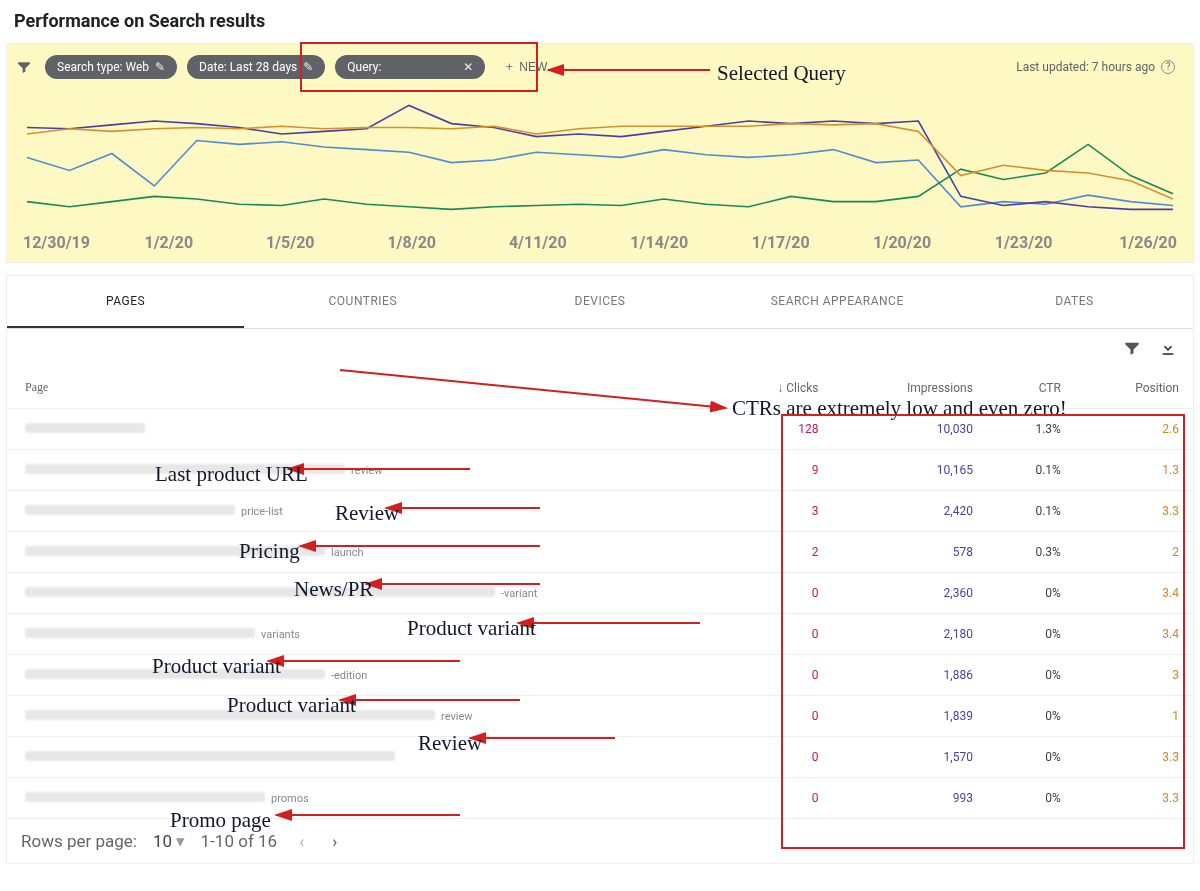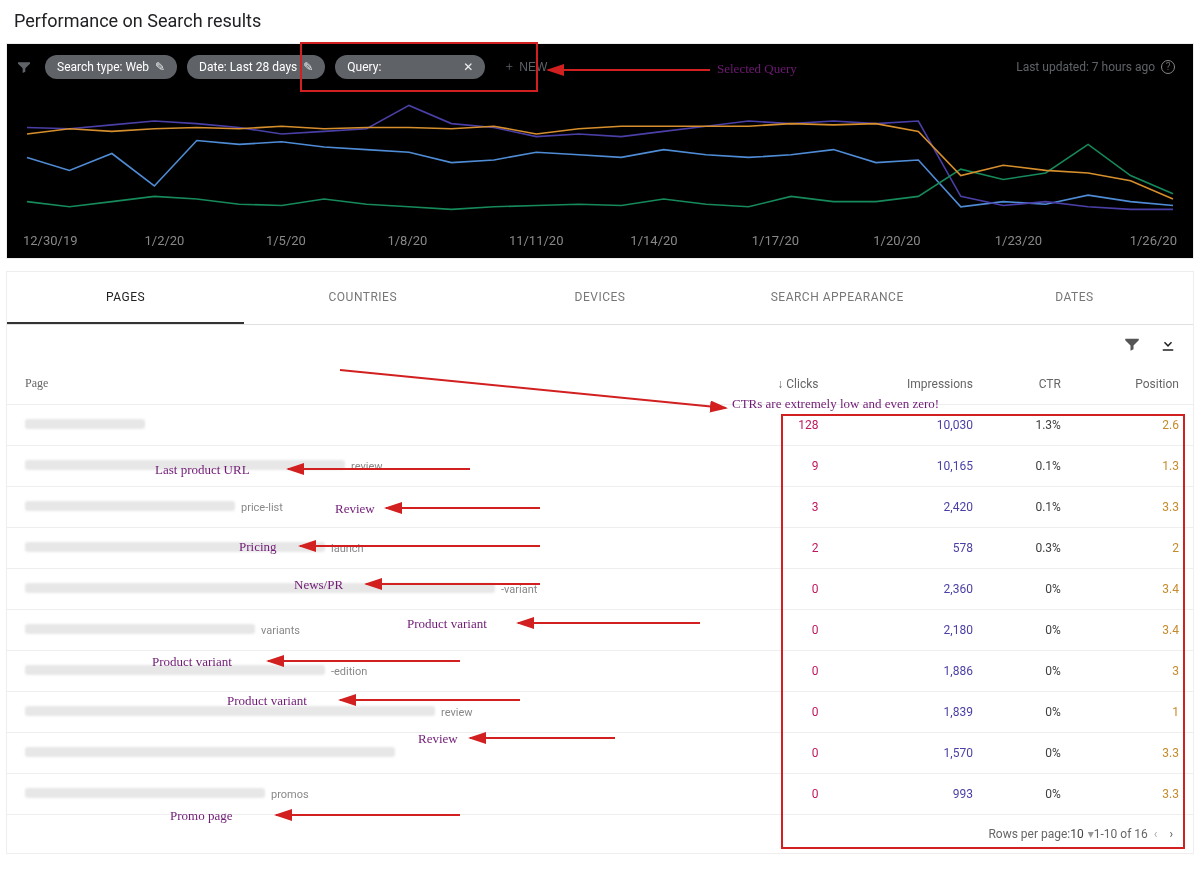--- a/index.html
+++ b/index.html
@@ -1,36 +1,36 @@
 <!DOCTYPE html>
 <html><head>
 <meta charset="utf-8">
 <style>
   * { box-sizing: border-box; }
   html, body { margin:0; padding:0; font-family: Roboto, Arial, sans-serif; background:#fff; color:#3c4043; }
   .page { width:1200px; min-height:891px; position:relative; }
 
   
-  .title { font-size:18px; font-weight:400; color:#202124; padding:10px 14px 12px; }
-
-  
-  .filter-panel { background:#000000; border:1px solid #eee; margin:0 6px; }
+  .title { font-size:18px; font-weight:700; color:#202124; padding:10px 14px 12px; }
+
+  
+  .filter-panel { background:#fef9c3; border:1px solid #eee; margin:0 6px; }
   .filter-bar { display:flex; align-items:center; gap:10px; padding:10px 10px 10px 6px; }
   .filter-icon { width:22px; display:flex; justify-content:center; color:#5f6368; }
   .chip { display:flex; align-items:center; background:#5f6368; color:#fff; border-radius:16px; padding:5px 12px; font-size:12px; gap:6px; }
   .chip .pencil, .chip .close { font-size:12px; opacity:.9; }
   .chip-query { width:150px; justify-content:space-between; }
   .chip-new { background:transparent; color:#5f6368; border:none; font-weight:500; font-size:12px; display:flex; align-items:center; gap:4px; padding:4px 8px; cursor:pointer; }
   .spacer { flex:1; }
   .last-updated { color:#5f6368; font-size:12px; display:flex; align-items:center; gap:6px; padding-right:8px;}
   .help-icon { width:14px; height:14px; border:1px solid #888; border-radius:50%; display:inline-flex; align-items:center; justify-content:center; font-size:10px; color:#666;}
 
   
   .chart-wrap { padding:6px 10px 0 10px; }
-  .chart-axis { display:flex; font-size:13px; color:#888; padding:4px 6px 10px; }
+  .chart-axis { display:flex; font-size:16px; color:#888; padding:4px 6px 10px;font-weight:bold; }
   .chart-axis span { flex:1; }
   .chart-axis span:last-child { text-align:right; flex:0.5; }
 
   
   .tabs-card { margin:12px 6px 0; border:1px solid #eee; }
   .tabs { display:flex; border-bottom:1px solid #e0e0e0; }
   .tab { flex:1; text-align:center; padding:18px 0; font-size:12px; letter-spacing:.5px; color:#777; cursor:pointer; }
   .tab.active { color:#222; border-bottom:2px solid #333; }
 
   
@@ -45,24 +45,24 @@
   .tbl td { text-align:right; }
   .tbl td:first-child { text-align:left; padding-left:18px; }
   .sort-arrow { margin-right:3px; }
   .clicks-col   { color:#be185d; }
   .impr-col     { color:#4a3fa6; }
   .ctr-col      { color:#404040; }
   .pos-col      { color:#c78a2a; }
   .url-blur { display:inline-block; height:10px; background:#e7e7e7; border-radius:3px; filter:blur(1px); }
   .url-suffix { font-size:11px; color:#888; margin-left:6px; }
 
-  .paginator { display:flex; justify-content:flex-end; align-items:center; padding:12px 14px; font-size:12px; color:#666; }
+  .paginator { display:flex; align-items:center; gap:16px; padding:12px 14px; font-size:17px; color:#666; }
   .paginator .sel { display:flex; align-items:center; gap:4px; color:#444;}
   .paginator .nav { color:#aaa; padding:0 6px; cursor:pointer; }
-  .anno-text { position:absolute; color:#701a75; font-family: Georgia, "Times New Roman", serif; font-size:13px; white-space:nowrap; pointer-events:none; }
+  .anno-text { position:absolute; color:#0f172a; font-family: Georgia, "Times New Roman", serif; font-size:21px; white-space:nowrap; pointer-events:none; }
   .red-box { position:absolute; border:2px solid #d21f1f; pointer-events:none; }
   .arrow-line { stroke:#d21f1f; stroke-width:2; fill:none; marker-end:url(#ah); }
 
   svg.overlay { position:absolute; top:0; left:0; width:1200px; height:891px; pointer-events:none; }
 </style>
 </head>
 <body>
 <div class="page">
 
 <div class="title">Performance on Search results</div>
@@ -102,21 +102,21 @@
           <polyline points="10,62.39999999999999 52.44444444444444,75.4 94.88888888888889,58.5 137.33333333333331,91 179.77777777777777,45.5 222.22222222222223,49.400000000000006 264.66666666666663,46.8 307.1111111111111,52 349.55555555555554,54.60000000000001 392,57.19999999999999 434.44444444444446,67.6 476.8888888888889,65 519.3333333333333,57.19999999999999 561.7777777777778,59.8 604.2222222222222,62.39999999999999 646.6666666666666,54.60000000000001 689.1111111111111,59.8 731.5555555555555,62.39999999999999 774,59.8 816.4444444444445,54.60000000000001 858.8888888888889,67.6 901.3333333333334,65 943.7777777777778,111.8 986.2222222222222,106.6 1028.6666666666665,109.2 1071.111111111111,100.1 1113.5555555555557,106.6 1156,110.5" fill="none" stroke="#4f8cd6" stroke-width="1.6"></polyline>
           <polyline points="10,32.5 52.44444444444444,33.8 94.88888888888889,29.89999999999999 137.33333333333331,26 179.77777777777777,28.599999999999994 222.22222222222223,32.5 264.66666666666663,39 307.1111111111111,36.400000000000006 349.55555555555554,33.8 392,10.399999999999991 434.44444444444446,28.599999999999994 476.8888888888889,32.5 519.3333333333333,41.599999999999994 561.7777777777778,39 604.2222222222222,41.599999999999994 646.6666666666666,36.400000000000006 689.1111111111111,31.200000000000003 731.5555555555555,26 774,28.599999999999994 816.4444444444445,26 858.8888888888889,28.599999999999994 901.3333333333334,26 943.7777777777778,101.4 986.2222222222222,110.5 1028.6666666666665,106.6 1071.111111111111,111.8 1113.5555555555557,114.4 1156,114.4" fill="none" stroke="#4a3fa6" stroke-width="1.6"></polyline>
           <polyline points="10,106.6 52.44444444444444,111.8 94.88888888888889,106.6 137.33333333333331,101.4 179.77777777777777,104 222.22222222222223,109.2 264.66666666666663,110.5 307.1111111111111,104 349.55555555555554,109.2 392,111.8 434.44444444444446,114.4 476.8888888888889,111.8 519.3333333333333,110.5 561.7777777777778,109.2 604.2222222222222,110.5 646.6666666666666,104 689.1111111111111,109.2 731.5555555555555,111.8 774,101.4 816.4444444444445,106.6 858.8888888888889,106.6 901.3333333333334,101.4 943.7777777777778,74.1 986.2222222222222,84.5 1028.6666666666665,78 1071.111111111111,49.400000000000006 1113.5555555555557,80.6 1156,98.8" fill="none" stroke="#168a5a" stroke-width="1.6"></polyline>
           <polyline points="10,39 52.44444444444444,33.8 94.88888888888889,36.400000000000006 137.33333333333331,33.8 179.77777777777777,32.5 222.22222222222223,33.8 264.66666666666663,31.200000000000003 307.1111111111111,33.8 349.55555555555554,32.5 392,32.5 434.44444444444446,33.8 476.8888888888889,31.200000000000003 519.3333333333333,39 561.7777777777778,33.8 604.2222222222222,31.200000000000003 646.6666666666666,31.200000000000003 689.1111111111111,31.200000000000003 731.5555555555555,31.200000000000003 774,28.599999999999994 816.4444444444445,29.89999999999999 858.8888888888889,28.599999999999994 901.3333333333334,36.400000000000006 943.7777777777778,80.6 986.2222222222222,70.19999999999999 1028.6666666666665,75.4 1071.111111111111,78 1113.5555555555557,85.8 1156,104" fill="none" stroke="#d68f2c" stroke-width="1.6"></polyline>
         </svg>
     <div class="chart-axis" id="chart-axis">
           <span>12/30/19</span>
           <span>1/2/20</span>
           <span>1/5/20</span>
           <span>1/8/20</span>
-          <span>11/11/20</span>
+          <span>4/11/20</span>
           <span>1/14/20</span>
           <span>1/17/20</span>
           <span>1/20/20</span>
           <span>1/23/20</span>
           <span>1/26/20</span>
         </div>
   </div>
 </div>
 
 <div class="tabs-card">

